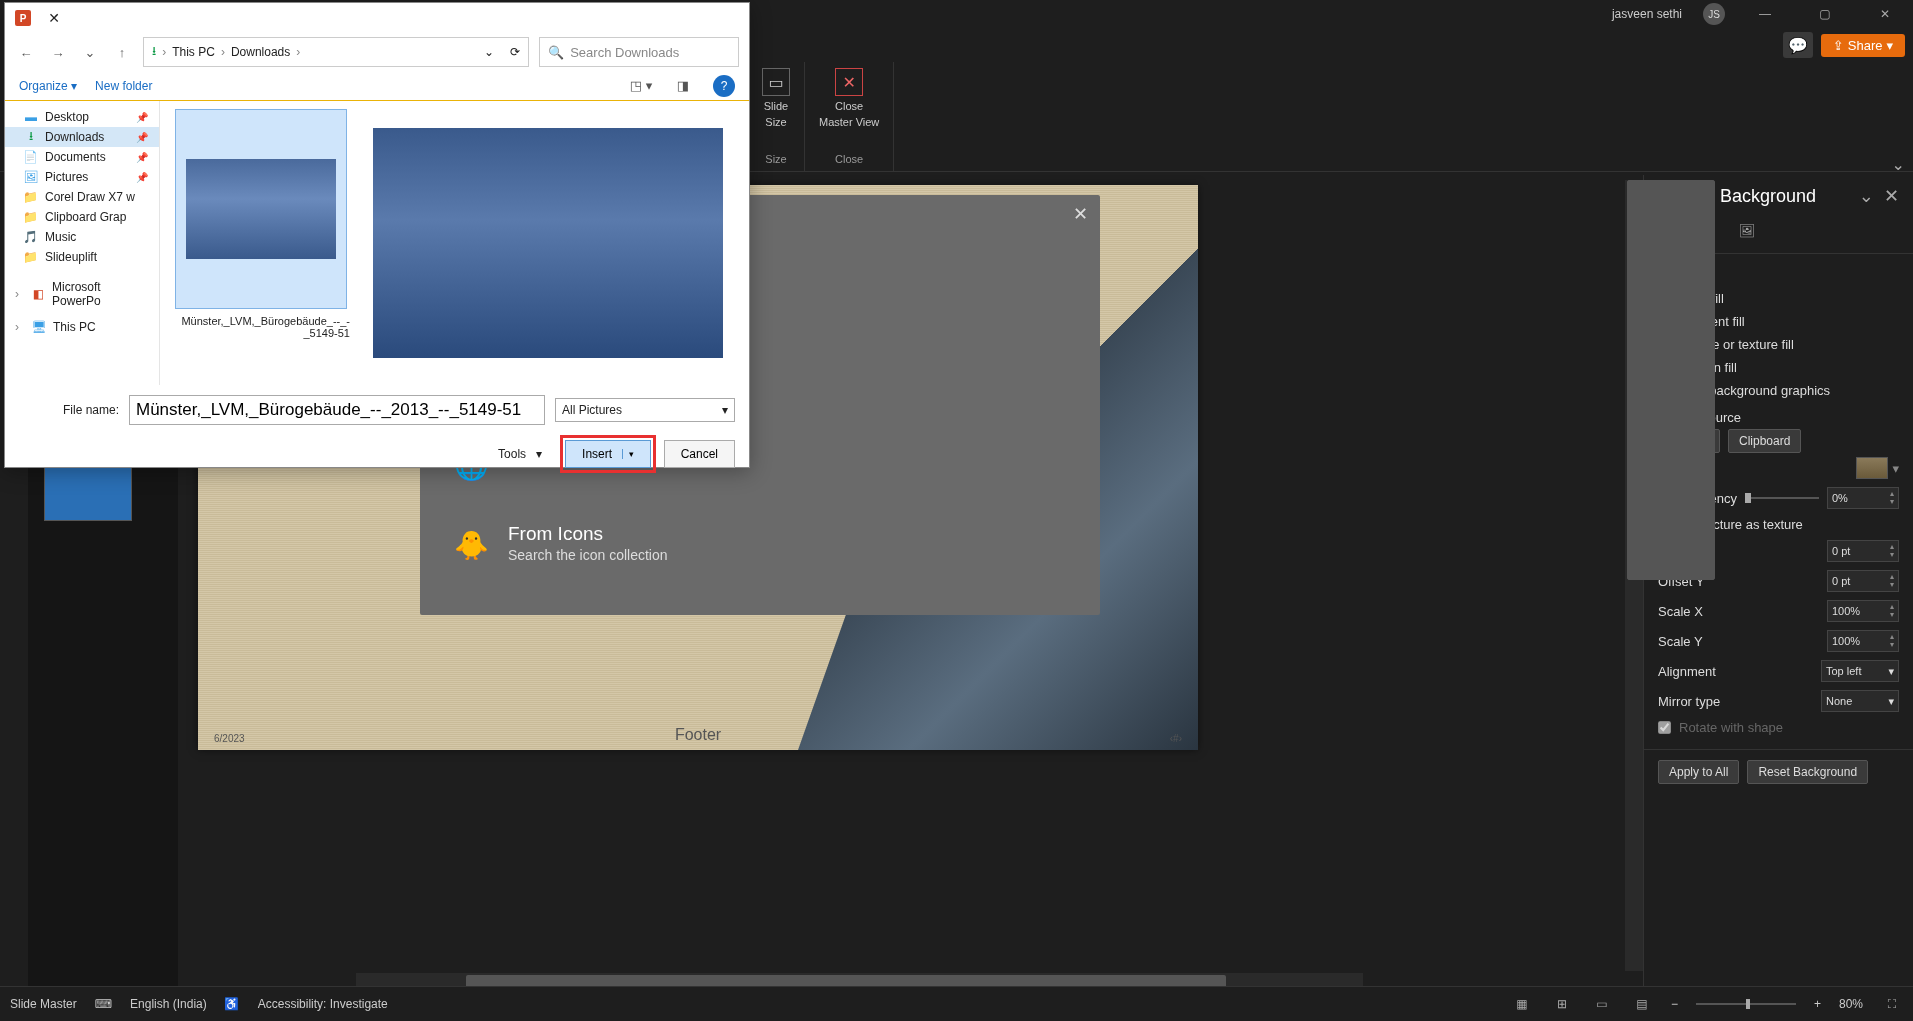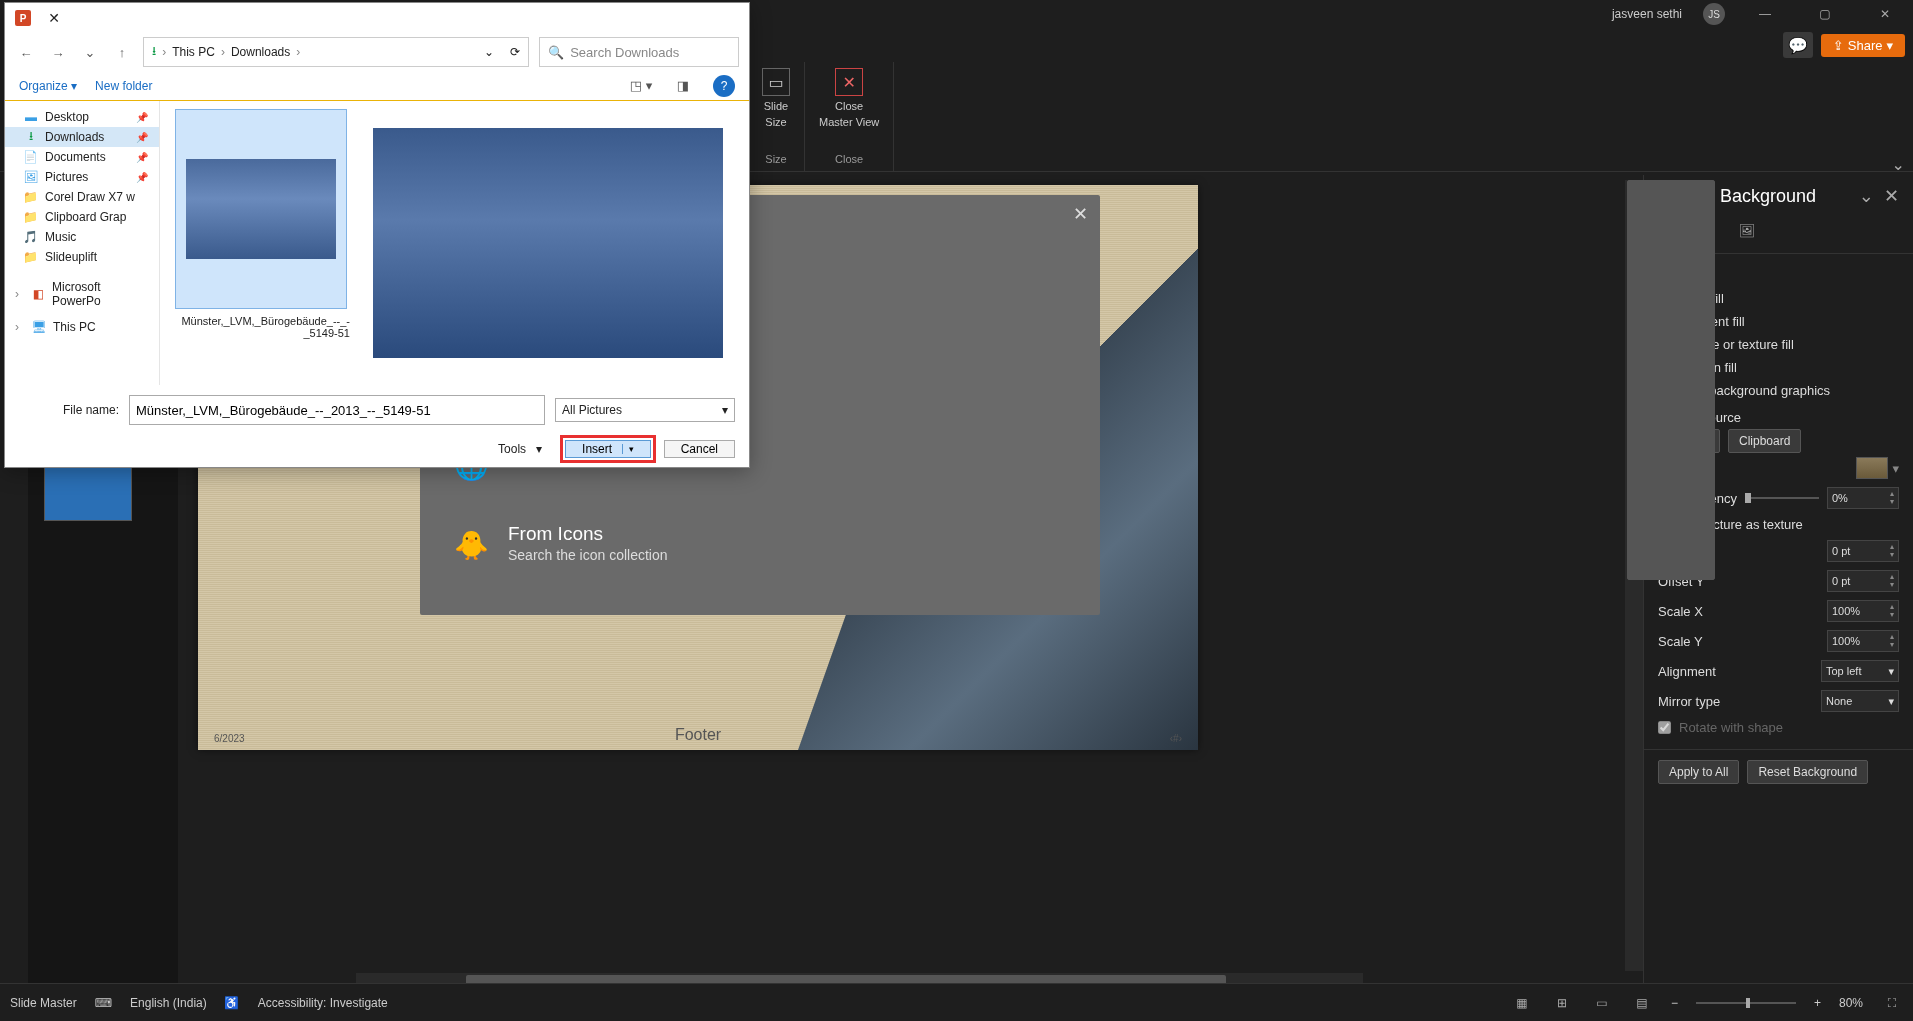--- a/index.html
+++ b/index.html
@@ -75,21 +75,21 @@
 .fb-row .val{display:flex;align-items:center}
 .fb-spin{width:72px;height:22px;background:#2a2a2a;border:1px solid #444;color:#ddd;font-size:11px;padding:0 4px;display:flex;align-items:center;justify-content:space-between}
 .fb-spin .arr{font-size:8px;color:#888;line-height:1}
 .fb-select{width:78px;height:22px;background:#2a2a2a;border:1px solid #444;color:#ddd;font-size:11px;padding:0 4px;display:flex;align-items:center;justify-content:space-between}
 .fb-slider{flex:1;margin:0 8px;height:2px;background:#555;position:relative}
 .fb-slider .knob{position:absolute;left:0;top:-4px;width:6px;height:10px;background:#aaa}
 .fb-tex-btn{width:32px;height:22px;background:linear-gradient(#8a7a5a,#6a5a3a);border:1px solid #555}
 .fb-bottom{padding:10px 14px;display:flex;gap:8px;border-top:1px solid #333}
 
 
-.status-bar{position:absolute;left:0;right:0;bottom:0;height:38px;background:#1e1e1e;border-top:1px solid #333;display:flex;align-items:center;color:#ccc;font-size:12px;padding:11px 10px;gap:18px}
+.status-bar{position:absolute;left:0;right:0;bottom:0;height:24px;background:#1e1e1e;border-top:1px solid #333;display:flex;align-items:center;color:#ccc;font-size:12px;padding:17px 10px;gap:18px}
 .status-bar .spacer{flex:1}
 .status-bar .view-btn{width:22px;height:20px;display:flex;align-items:center;justify-content:center;color:#aaa;cursor:pointer}
 .status-bar .zoom-slider{width:100px;height:2px;background:#555;position:relative}
 .status-bar .zoom-slider .k{position:absolute;left:50%;top:-4px;width:4px;height:10px;background:#aaa}
 
 
 .file-dialog{position:absolute;left:4px;top:2px;width:746px;height:466px;background:#fff;border:1px solid #888;box-shadow:0 4px 20px rgba(0,0,0,.3);font-size:13px;color:#222;z-index:100}
 .fd-title{height:30px;display:flex;align-items:center;padding:0 10px;gap:8px}
 .fd-title .pp-ic{width:16px;height:16px;background:#d24726;border-radius:2px;display:flex;align-items:center;justify-content:center;color:#fff;font-size:10px;font-weight:bold}
 .fd-title .ttl{flex:1;font-size:12px}
@@ -117,26 +117,26 @@
 .fd-files{flex:1;display:flex;padding:8px;overflow:hidden}
 .fd-thumb{width:186px;text-align:right}
 .fd-thumb .img{width:172px;height:200px;background:#cfe5fb;border:1px solid #7fb3e6;display:flex;align-items:center;justify-content:center;margin:0 auto}
 .fd-thumb .img .building{width:150px;height:100px;background:linear-gradient(#4a6a9c,#6a8abc 40%,#3a5a8c);position:relative}
 .fd-thumb .cap{font-size:11px;margin-top:6px;color:#222;padding:0 4px}
 .fd-preview{flex:1;display:flex;align-items:center;justify-content:center}
 .fd-preview .pimg{width:350px;height:230px;background:linear-gradient(#3a5a8c,#5a7aac 40%,#2a4a7c);position:relative}
 .fd-bottom{padding:10px 14px;display:flex;flex-direction:column;gap:10px}
 .fd-row{display:flex;align-items:center;gap:10px}
 .fd-row .lbl{width:100px;text-align:right;font-size:12px}
-.fd-row input,.fd-row select{height:24px;border:1px solid #aaa;padding:14px 6px;font-size:13px}
+.fd-row input,.fd-row select{height:24px;border:1px solid #aaa;padding:14px 6px;font-size:17px}
 .fd-row .fname{flex:1}
 .fd-row .filter{width:180px;display:flex;align-items:center;justify-content:space-between;padding:0 6px;height:24px;border:1px solid #aaa;font-size:12px}
 .fd-actions{display:flex;justify-content:flex-end;gap:8px;align-items:center}
 .fd-actions .tools-dd{font-size:12px;margin-right:10px}
-.btn{height:18px;padding:0 16px;border:1px solid #aaa;background:#f5f5f5;font-size:12px;cursor:pointer;display:flex;align-items:center}
+.btn{height:28px;padding:0 16px;border:1px solid #aaa;background:#f5f5f5;font-size:12px;cursor:pointer;display:flex;align-items:center}
 .btn.insert{background:#cfe5fb;border:1px solid #5a9ad5;display:flex}
 .btn.insert .dd{border-left:1px solid #5a9ad5;margin-left:10px;padding-left:6px;font-size:9px}
 .highlight{border:3px solid #e83030;padding:2px;display:inline-flex}
 
 
 .vscroll{position:absolute;right:270px;top:180px;bottom:50px;width:18px;background:#2a2a2a}
 .vscroll .thumb{position:absolute;top:0;height:400px;left:2px;right:2px;background:#555;border-radius:2px}
 </style>
 </head>
 <body>

